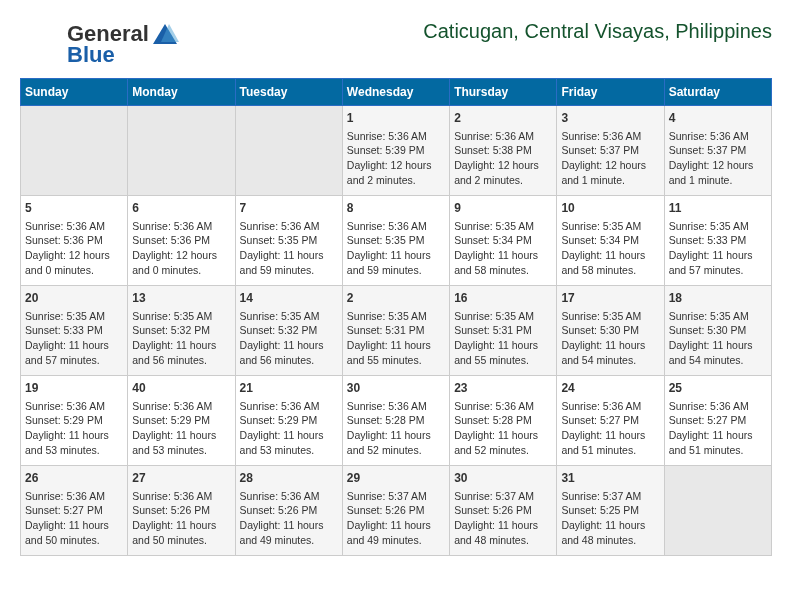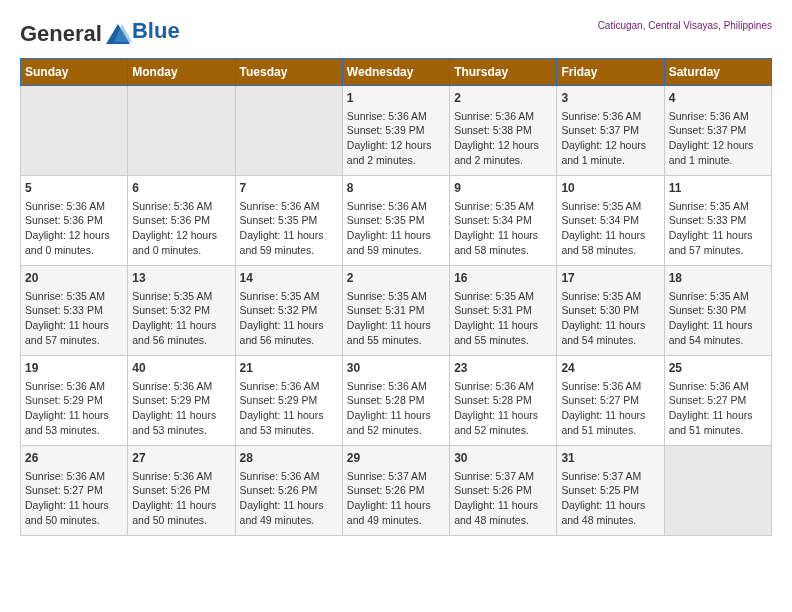--- a/index.html
+++ b/index.html
@@ -11,41 +11,43 @@
       padding: 20px;
     }
     .header {
       display: flex;
       justify-content: space-between;
       align-items: flex-start;
       margin-bottom: 10px;
     }
     .logo {
       display: flex;
-      align-items: center;
+      flex-direction: column;
+      align-items: flex-start;
+      margin-left: 47px;
     }
     .title-section {
       text-align: right;
     }
     .month-title {
       font-size: 36px;
       font-weight: bold;
       color: #333;
     }
     .location {
-      font-size: 10px;
-      color: #701a75;
+      font-size: 20px;
+      color: #14532d;
     }
     table {
       width: 100%;
       border-collapse: collapse;
       font-size: 11px;
     }
     thead tr {
-      background-color: #a16207;
+      background-color: #0369a1;
       color: white;
     }
     thead th {
       padding: 6px 4px;
       text-align: left;
       font-weight: bold;
       font-size: 12px;
       border: 1px solid #2a6cc4;
     }
     tbody tr {

